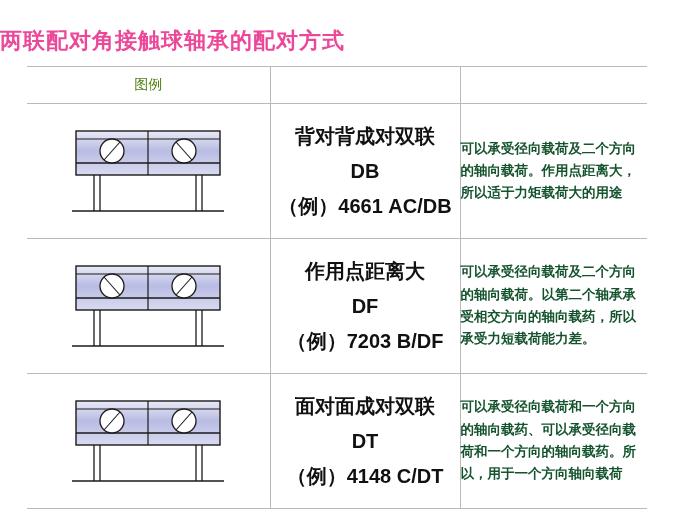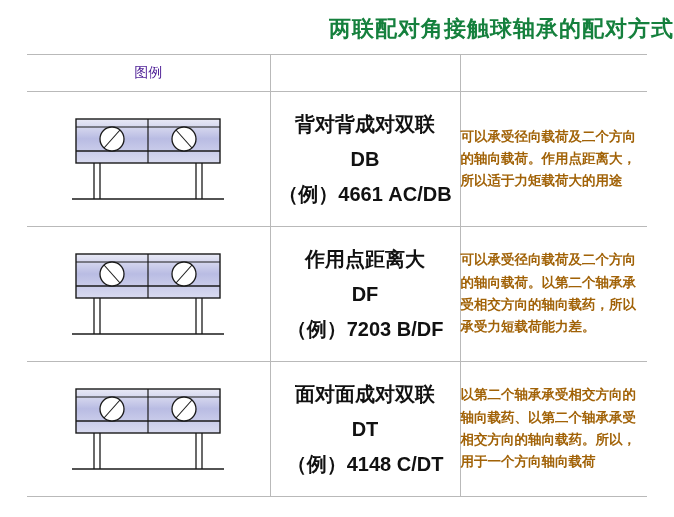--- a/index.html
+++ b/index.html
@@ -13,27 +13,28 @@
     font-family: "Liberation Sans", sans-serif;
     overflow: hidden;
   }
   .page {
     position: relative;
     width: 674px;
     height: 517px;
     box-sizing: border-box;
   }
   .title {
-    text-align: right;
-    color: #15803d;
+    text-align: left;
+    color: #ec4899;
     font-size: 22px;
     font-weight: bold;
     letter-spacing: 1px;
     padding-top: 14px;
     padding-bottom: 10px;
+    margin-top: 12px;
   }
   .table {
     width: 620px;
     margin: 0 auto;
     border-collapse: collapse;
     table-layout: fixed;
   }
   .table td {
     border-top: 1px solid #b9b9b9;
     border-bottom: 1px solid #b9b9b9;
@@ -45,38 +46,38 @@
   .col-desc { width: 187px; }
 
   .head-row td {
     height: 36px;
     border-top: 1px solid #b9b9b9;
     border-bottom: 1px solid #b9b9b9;
   }
   .head-label {
     text-align: center;
     font-size: 14px;
-    color: #4c1d95;
+    color: #4d7c0f;
   }
 
   .fig-cell {
     height: 134px;
     text-align: center;
   }
   .name-cell {
     text-align: center;
     font-size: 20px;
     font-weight: bold;
     color: #111;
     line-height: 1.75;
     padding: 6px 4px;
   }
   .desc-cell {
     font-size: 13.5px;
-    color: #a16207;
+    color: #14532d;
     line-height: 1.65;
     padding: 6px 8px 6px 10px;
     font-weight: bold;
   }
   .vsep-left { border-left: 1px solid #b9b9b9; }
 
   .fig-wrap {
     position: relative;
     width: 180px;
     height: 112px;
@@ -208,18 +209,18 @@
               <line x1="144" y1="60" x2="144" y2="96" stroke="#1a1a1a" stroke-width="1.3"></line>
               <line x1="14" y1="96" x2="166" y2="96" stroke="#1a1a1a" stroke-width="1.3"></line>
             </svg>
           </div>
         </td>
         <td class="name-cell vsep-left">
           <div>面对面成对双联</div>
           <div>DT</div>
           <div>（例）4148 C/DT</div>
         </td>
-        <td class="desc-cell vsep-left">以第二个轴承承受相交方向的轴向载药、以第二个轴承承受相交方向的轴向载药。所以，用于一个方向轴向载荷</td>
+        <td class="desc-cell vsep-left">可以承受径向载荷和一个方向的轴向载药、可以承受径向载荷和一个方向的轴向载药。所以，用于一个方向轴向载荷</td>
       </tr>
     </tbody>
   </table>
 
 </div>
 
 </body></html>

